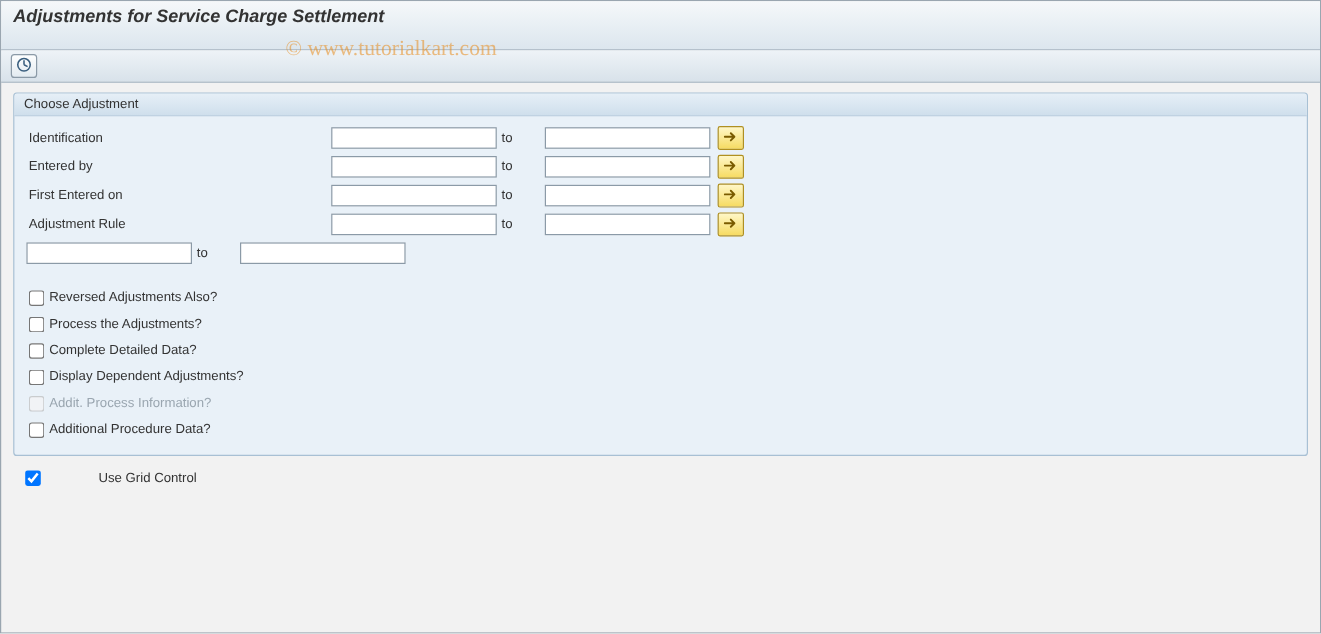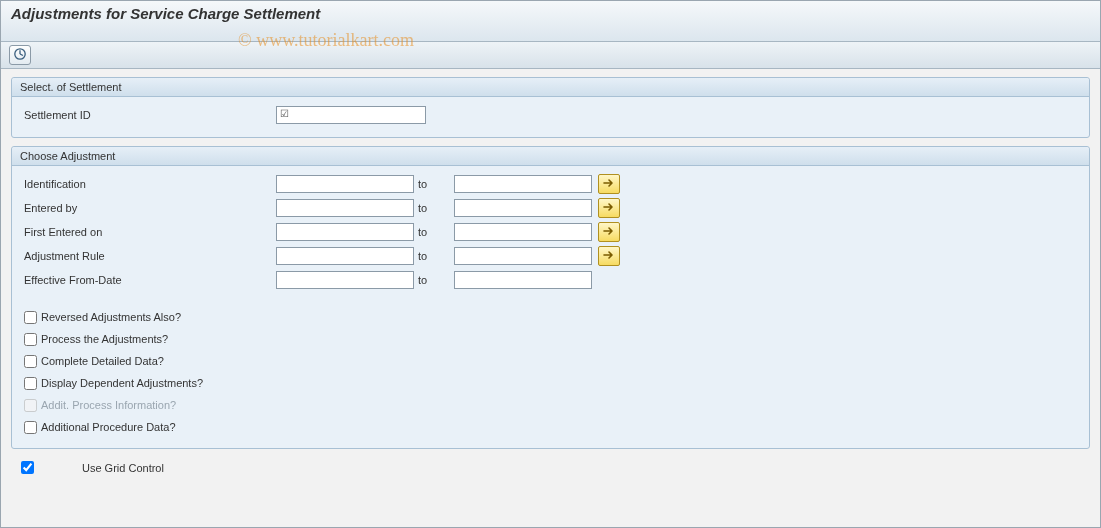--- a/index.html
+++ b/index.html
@@ -157,32 +157,20 @@
           <line x1="7" y1="7" x2="10" y2="8.5" stroke="#3a5f7f" stroke-width="1.3"></line>
         </svg>
       </span>
     </div>
   </div>
 
   <div class="watermark">© www.tutorialkart.com</div>
 
   <div class="content">
 
-    <div class="group">
-      <div class="group-header">Select. of Settlement</div>
-      <div class="group-body">
-        <div class="row">
-          <div class="row-label">Settlement ID</div>
-          <div class="vh-wrap">
-            <input type="text" class="sap-input w100" value="" style="">
-            <span class="vh-mark">☑</span>
-          </div>
-        </div>
-      </div>
-    </div>
 
     <div class="group">
       <div class="group-header">Choose Adjustment</div>
       <div class="group-body">
 
         <div class="row">
           <div class="row-label">Identification</div>
           <div class="low-col"><input type="text" class="sap-input w100" value="" style=""></div>
           <div class="to-col">to</div>
           <div class="high-col"><input type="text" class="sap-input w100" value="" style=""></div>
@@ -239,21 +227,20 @@
               <span>
                 <svg width="12" height="10" viewBox="0 0 12 10">
                     <path d="M1 5h7M6 2l3 3-3 3" stroke="#7a5b00" stroke-width="1.6" fill="none" stroke-linecap="round" stroke-linejoin="round"></path>
                   </svg>
               </span>
             </div>
           </div>
         </div>
 
         <div class="row">
-          <div class="row-label">Effective From-Date</div>
           <div class="low-col"><input type="text" class="sap-input w80" value="" style=""></div>
           <div class="to-col">to</div>
           <div class="high-col"><input type="text" class="sap-input w80" value="" style=""></div>
           <div class="btn-col"></div>
         </div>
 
         <div style="height:14px"></div>
 
         <div class="check-row">
           <input type="checkbox" style="">

